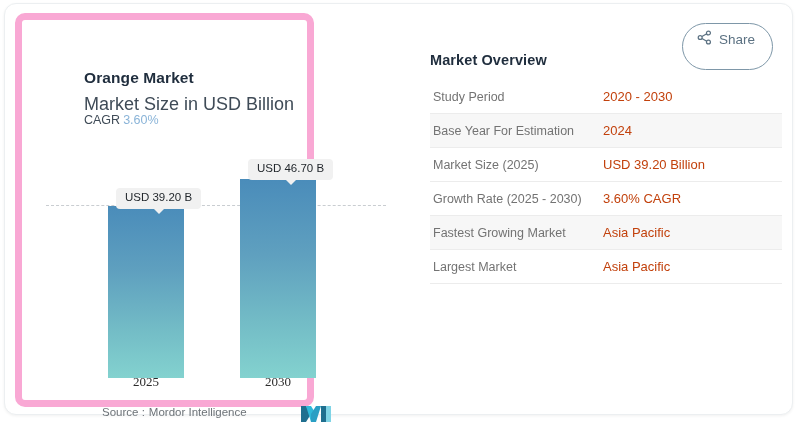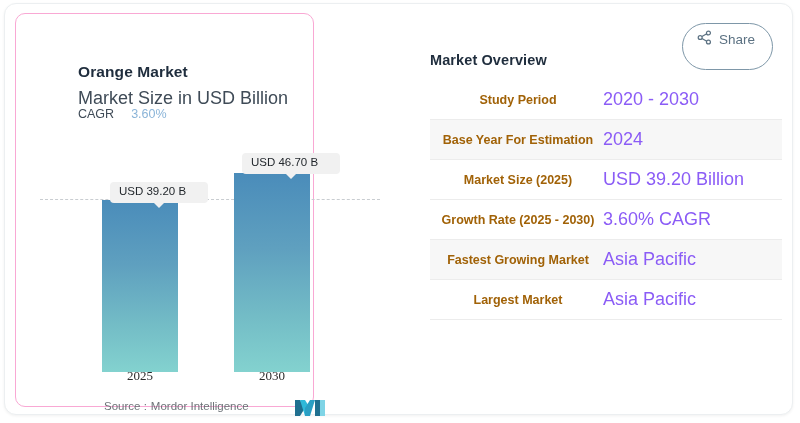--- a/index.html
+++ b/index.html
@@ -30,21 +30,21 @@
   }
 
   
   .chart-card {
     position: absolute;
     left: 10px;
     top: 9px;
     width: 299px;
     height: 394px;
     background: #ffffff;
-    border: 1px solid #f9a8d4;
+    border: 7px solid #f9a8d4;
     border-radius: 10px;
     box-sizing: border-box;
   }
 
   .chart-title {
     position: absolute;
     left: 62px;
     top: 49px;
     font-size: 15.5px;
     font-weight: bold;
@@ -60,21 +60,21 @@
   }
   .chart-cagr {
     position: absolute;
     left: 62px;
     top: 93px;
     font-size: 12.5px;
     color: #3f4b57;
   }
   .chart-cagr .cagr-value {
     color: #8ab4d8;
-    margin-left: 17px;
+    margin-left: 3px;
   }
 
   
   .plot {
     position: absolute;
     left: 0px;
     top: 0px;
     width: 378px;
     height: 394px;
   }
@@ -104,21 +104,21 @@
     width: 76px;
     height: 199px;
   }
 
   .bar-label {
     position: absolute;
     background: #f1f1f1;
     color: #23282d;
     font-size: 11.5px;
     border-radius: 4px;
-    padding: 4px 22px 5px 9px;
+    padding: 4px 9px 5px 9px;
     white-space: nowrap;
     line-height: 1;
   }
   .bar-label::after {
     content: "";
     position: absolute;
     left: 50%;
     bottom: -5px;
     margin-left: -5px;
     width: 0;
@@ -142,21 +142,21 @@
   .x-2025 { left: 86px; }
   .x-2030 { left: 218px; }
 
   .source {
     position: absolute;
     left: 68px;
     top: 386px;
     font-size: 11.5px;
     color: #6d7378;
   }
-  .source .src-sep { margin: 0 4px 0 20px; }
+  .source .src-sep { margin: 0 4px 0 12px; }
 
   .brand-logo {
     position: absolute;
     left: 279px;
     top: 385px;
     width: 36px;
     height: 18px;
   }
 
   
@@ -200,29 +200,28 @@
   .ov-row td {
     padding: 9px 0 9px 0;
     border-bottom: 1px solid #ececec;
     vertical-align: middle;
   }
   .ov-row.striped td {
     background: #f7f7f7;
   }
   .ov-key {
     font-size: 12.5px;
-    color: #a16207;
-    font-weight: bold;
+    color: #737373;
+    font-weight: normal;
     width: 170px;
     padding-left: 3px !important;
-    text-align: center;
   }
   .ov-val {
-    font-size: 18px;
-    color: #8b5cf6;
+    font-size: 13px;
+    color: #c2410c;
   }
 </style>
 </head>
 <body>
 
 <div class="page-card">
 
   <div class="chart-card">
 
     <div class="chart-title">Orange Market</div>

